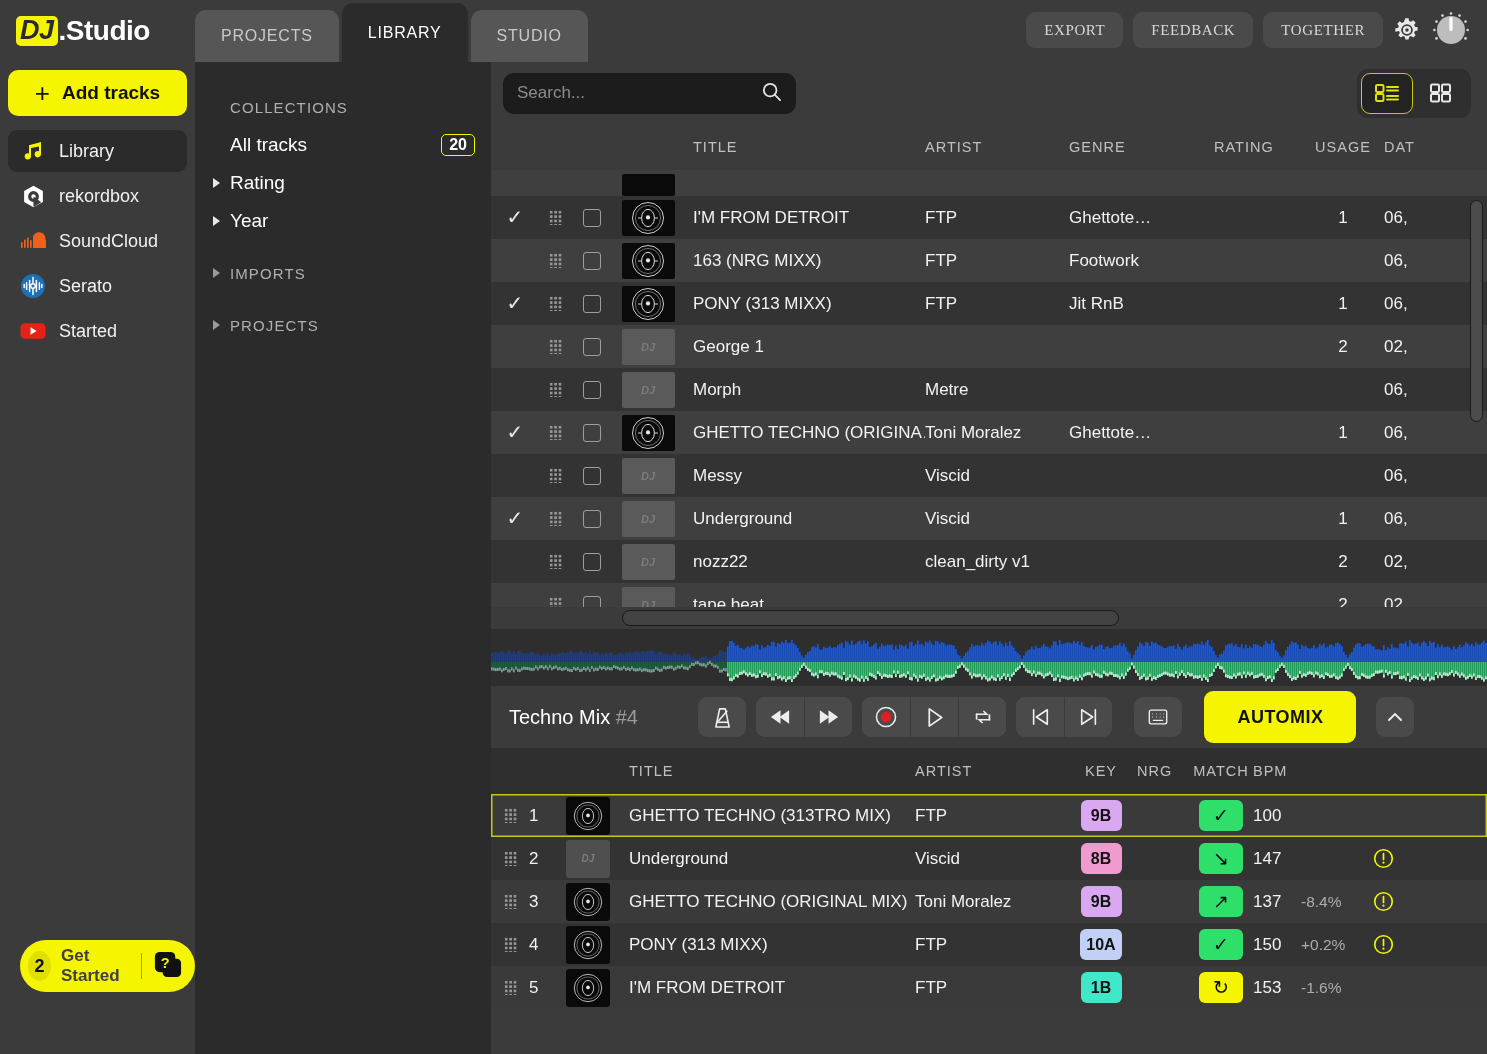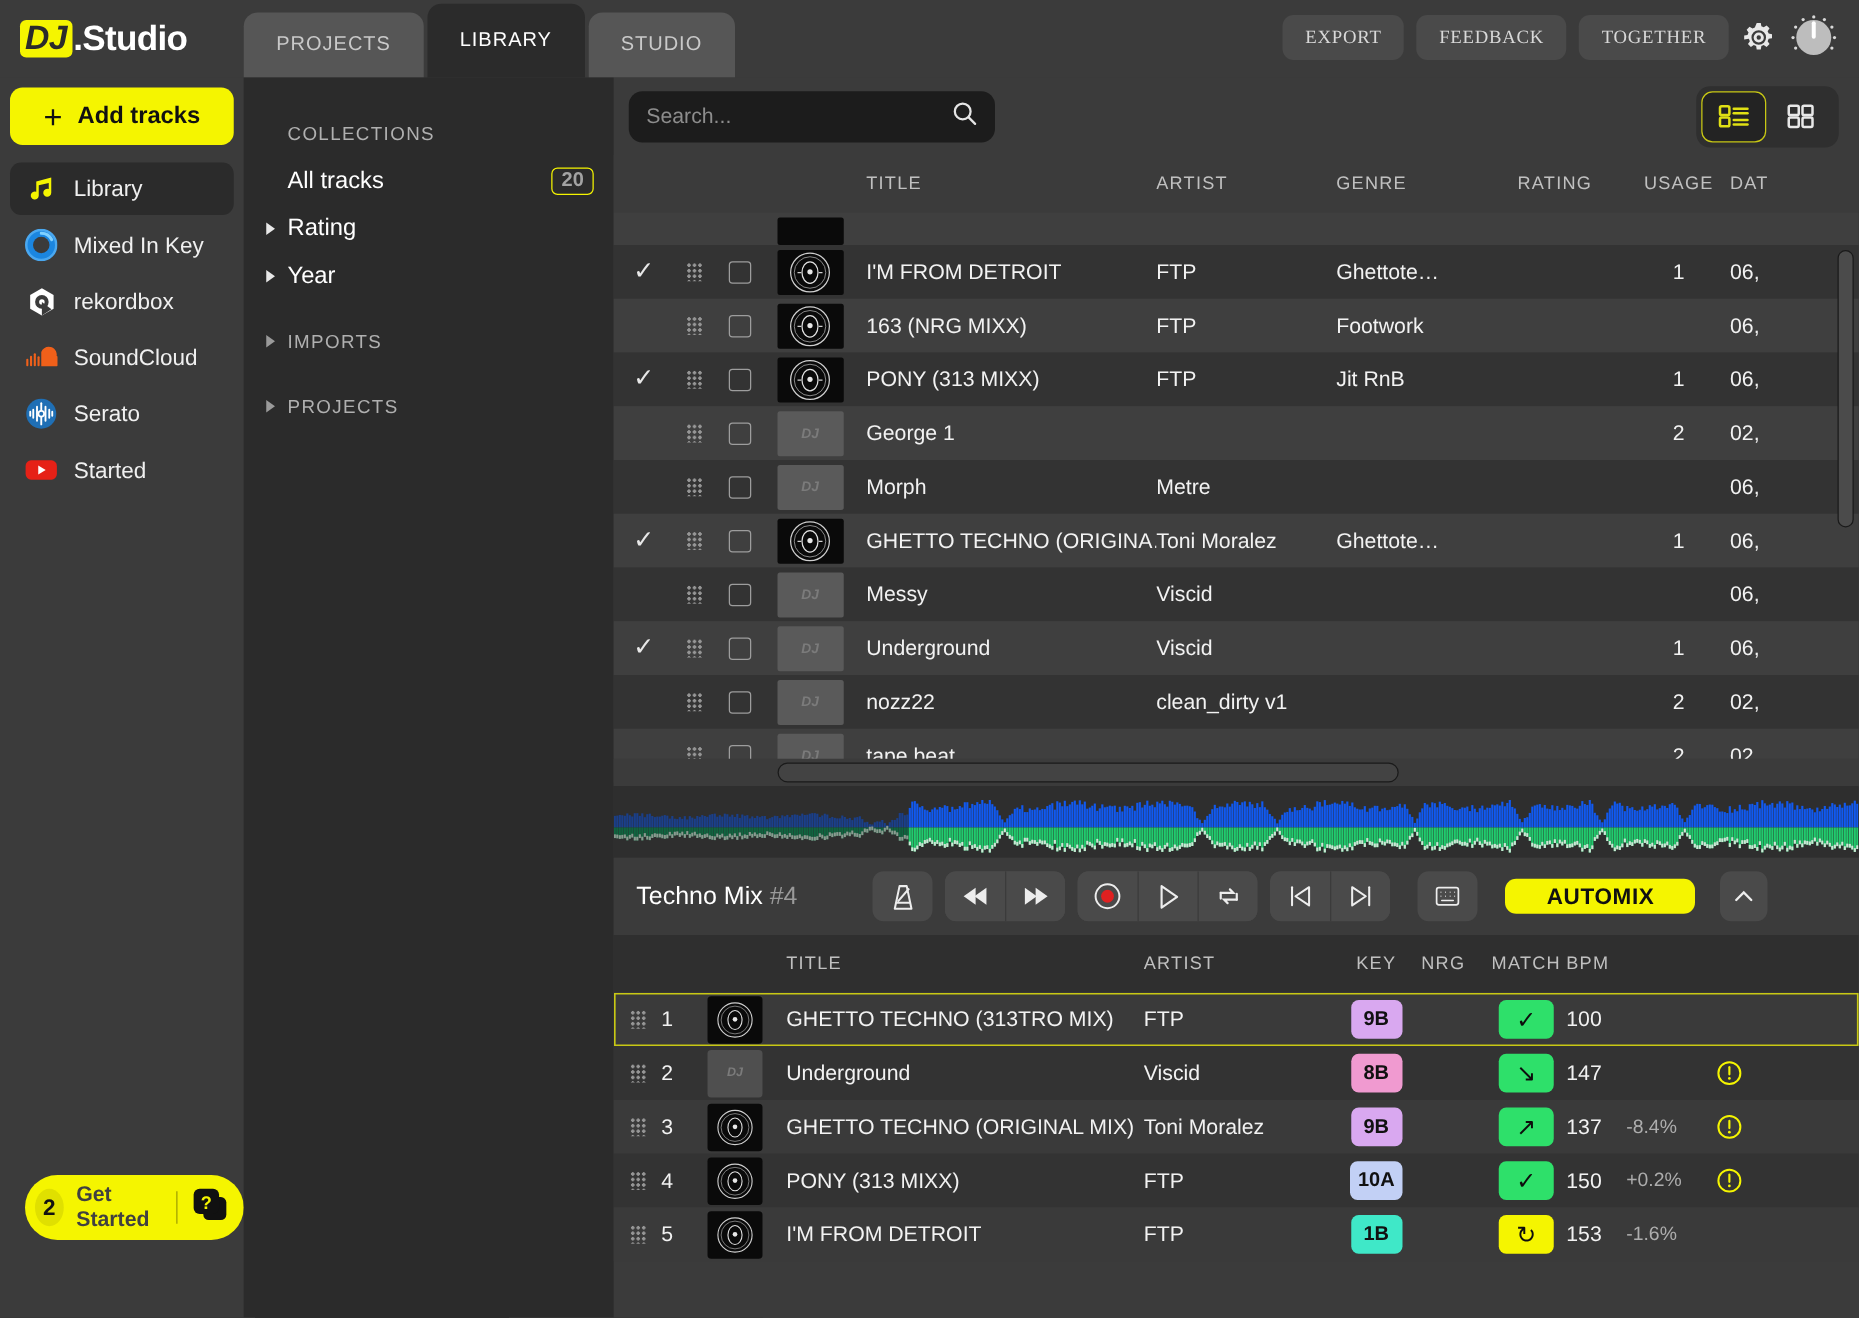--- a/index.html
+++ b/index.html
@@ -86,21 +86,21 @@
   .coll-row {
     display: flex; align-items: center; height: 38px; padding: 0 16px 0 18px;
     cursor: pointer; gap: 10px;
   }
   .tri { width: 0; height: 0; border-left: 7px solid #9a9a9a; border-top: 5px solid transparent; border-bottom: 5px solid transparent; flex: 0 0 7px; }
   .tri.bright { border-left-color: #e8e8e8; }
   .coll-head { color: #b0b0b0; font-size: 15px; letter-spacing: 1.1px; }
   .coll-main { color: #fff; font-size: 19px; }
   .spacer-sm { height: 14px; }
   #badge-all {
-    margin-left: auto; border: 1.5px solid #f5f500; color: #a3a3a3;
+    margin-left: auto; border: 1.5px solid #f5f500; color: #ffffff;
     border-radius: 5px; padding: 1px 7px; font-size: 16px; font-weight: bold;
   }
   #trash-btn { margin-left: auto; background: none; border: none; cursor: pointer; }
 
   
   #main {
     position: absolute; left: 491px; top: 62px; width: 996px; height: 992px;
     background: #3b3b3b;
   }
   #searchbar { height: 62px; display: flex; align-items: center; padding: 0 12px; }
@@ -182,21 +182,21 @@
   #tcontrols { margin: 0 auto; display: flex; align-items: center; gap: 10px; }
   .tgroup { display: flex; background: #4a4a4a; border-radius: 9px; overflow: hidden; }
   .tbtn {
     width: 48px; height: 40px; background: #4a4a4a; border: none; cursor: pointer;
     display: flex; align-items: center; justify-content: center;
   }
   .tbtn + .tbtn { border-left: 1.5px solid #3b3b3b; }
   .tsolo { background: #4a4a4a; border-radius: 9px; width: 48px; height: 40px; border: none; cursor: pointer; display:flex; align-items:center; justify-content:center; }
   #automix {
     background: #f5f500; color: #111; border: none; border-radius: 9px;
-    height: 28px; width: 152px; font-size: 18px; font-weight: bold;
+    height: 52px; width: 152px; font-size: 18px; font-weight: bold;
     letter-spacing: 0.5px; cursor: pointer; font-family: inherit; margin-left: 12px;
   }
   #collapse {
     width: 38px; height: 40px; background: #4a4a4a; border: none; border-radius: 9px;
     margin-left: 10px; cursor: pointer; display:flex; align-items:center; justify-content:center;
   }
 
   
   #plhead {
     display: flex; align-items: center; height: 46px; color: #c0c0c0;
@@ -283,31 +283,20 @@
 
     <div class="side-item active">
       <span class="side-ico">
         <svg width="24" height="24" viewBox="0 0 24 24" fill="#f5f500">
           <path d="M20 3v12.2a3.2 3.2 0 1 1-2-2.96V7.4L10 9.1v8.3a3.2 3.2 0 1 1-2-2.96V6.2z"></path>
         </svg>
       </span>
       <span>Library</span>
     </div>
 
-    <div class="side-item">
-      <span class="side-ico">
-        <svg width="26" height="26" viewBox="0 0 26 26">
-          <circle cx="13" cy="13" r="12" fill="#1b86e0"></circle>
-          <circle cx="13" cy="13" r="12" fill="none" stroke="#4aa8f0" stroke-width="2"></circle>
-          <circle cx="13" cy="13" r="6.6" fill="#3b3b3b"></circle>
-          <path d="M13 3.6a9.4 9.4 0 0 1 8.4 5.2" fill="none" stroke="#7fd0ff" stroke-width="2.4" stroke-linecap="round"></path>
-        </svg>
-      </span>
-      <span>Mixed In Key</span>
-    </div>
 
     <div class="side-item">
       <span class="side-ico">
         <svg width="25" height="25" viewBox="0 0 24 24">
           <path d="M12 1.6 21 6.8v10.4L12 22.4 3 17.2V6.8z" fill="#ffffff"></path>
           <circle cx="12" cy="12" r="5.2" fill="#3b3b3b"></circle>
           <circle cx="12" cy="12" r="2.1" fill="#ffffff"></circle>
           <path d="M12 12 L19.4 17.6 L12 22.4 Z" fill="#3b3b3b"></path>
         </svg>
       </span>

